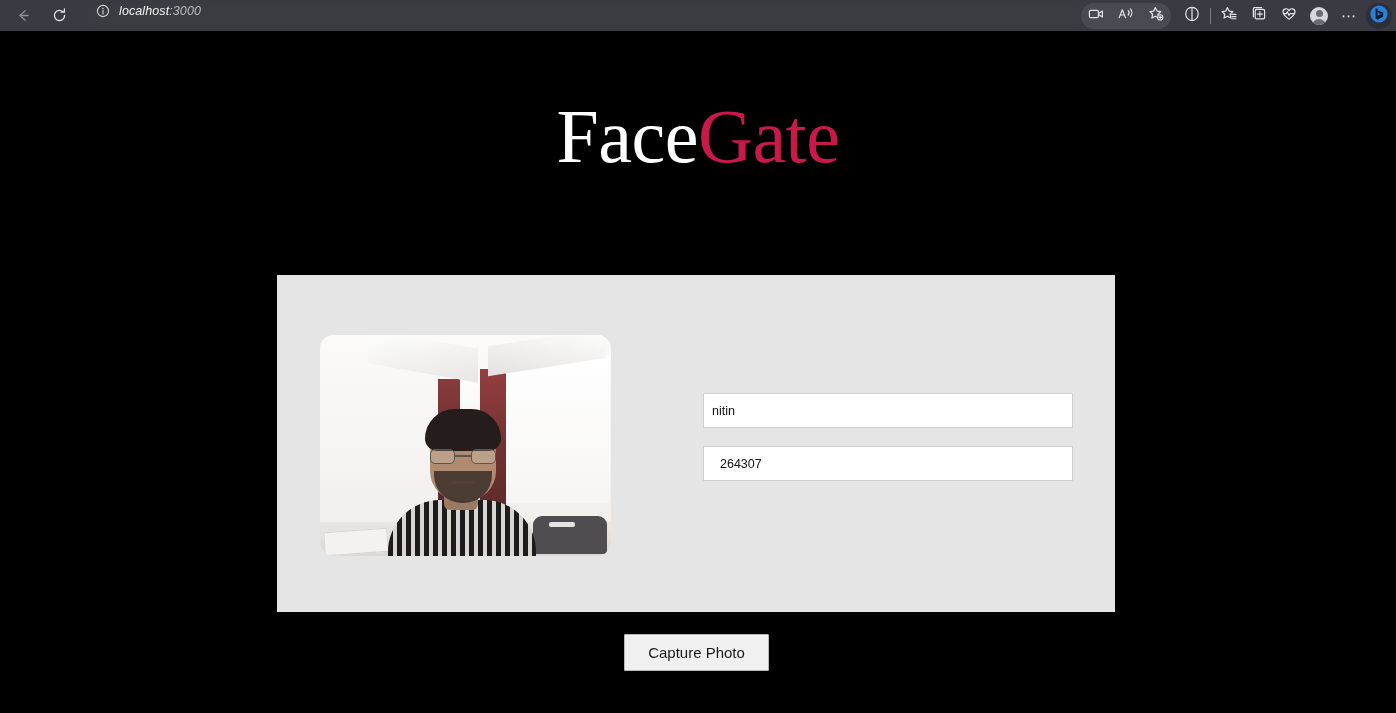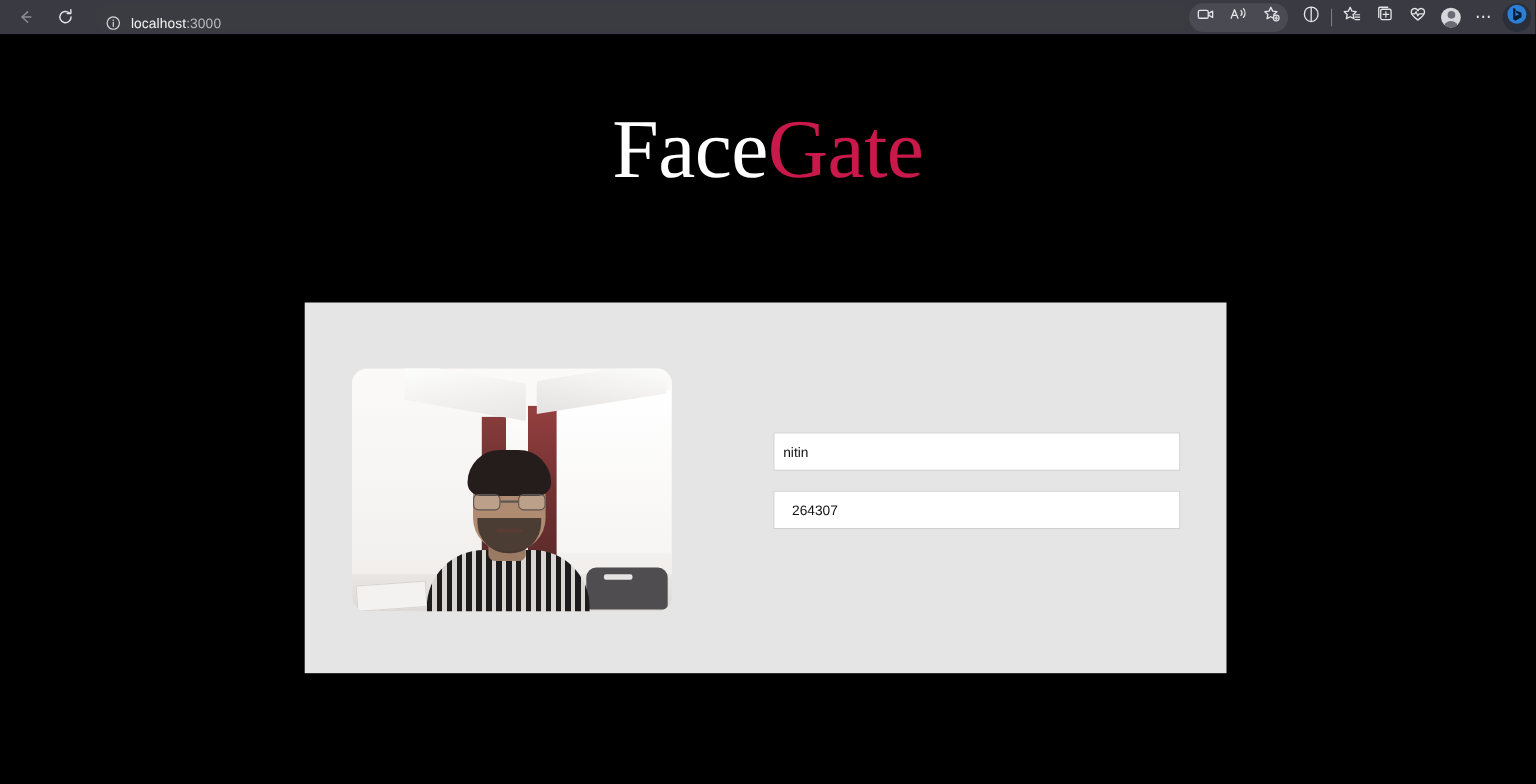--- a/index.html
+++ b/index.html
@@ -32,23 +32,24 @@
   .nav-btn svg { display: block; }
 
   .url-pill {
     margin-left: 12px;
     height: 24px;
     flex: 1 1 auto;
     max-width: 1000px;
     background: #3b3b42;
     border-radius: 12px;
     display: flex;
-    align-items: flex-end;
+    align-items: flex-start;
     padding: 0 10px;
     box-sizing: border-box;
+    font-style: italic;
   }
   .url-info-icon { margin-right: 9px; display: flex; align-items: center; }
   .url-text {
     font-size: 12.5px;
     color: #f3f3f3;
     white-space: nowrap;
     letter-spacing: 0.1px;
   }
   .url-text .dim { color: #b9b9bf; }
 
@@ -506,15 +507,16 @@
       </div>
     </div>
 
     <div class="form-area">
       <input class="field" type="text" value="nitin" style="">
       <input class="field" type="text" value="264307" style="">
     </div>
 
   </div>
 
+  <button class="capture-button">Capture Photo</button>
 
   <div class="bottom-strip"></div>
 </div>
 
 </body></html>

